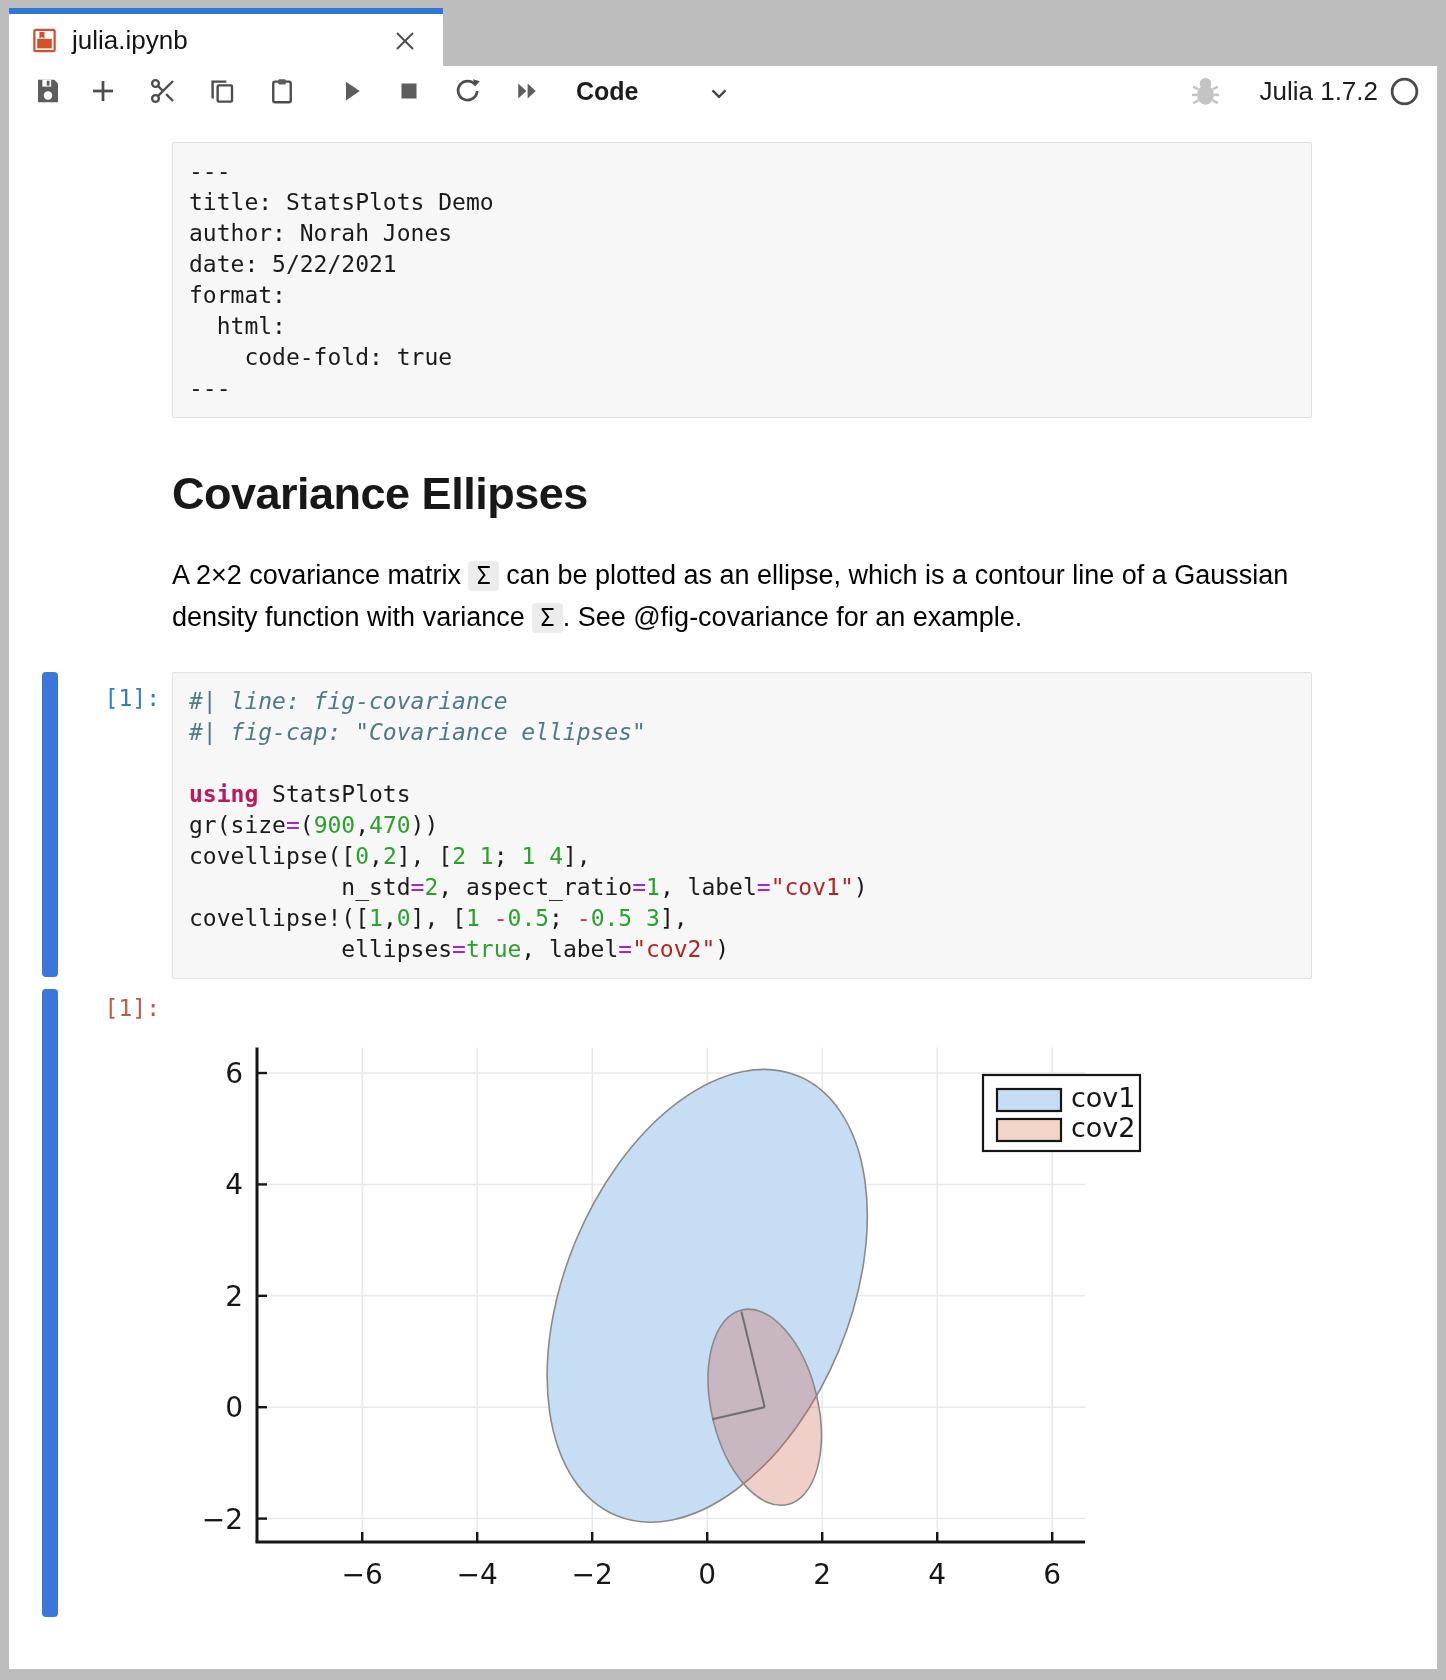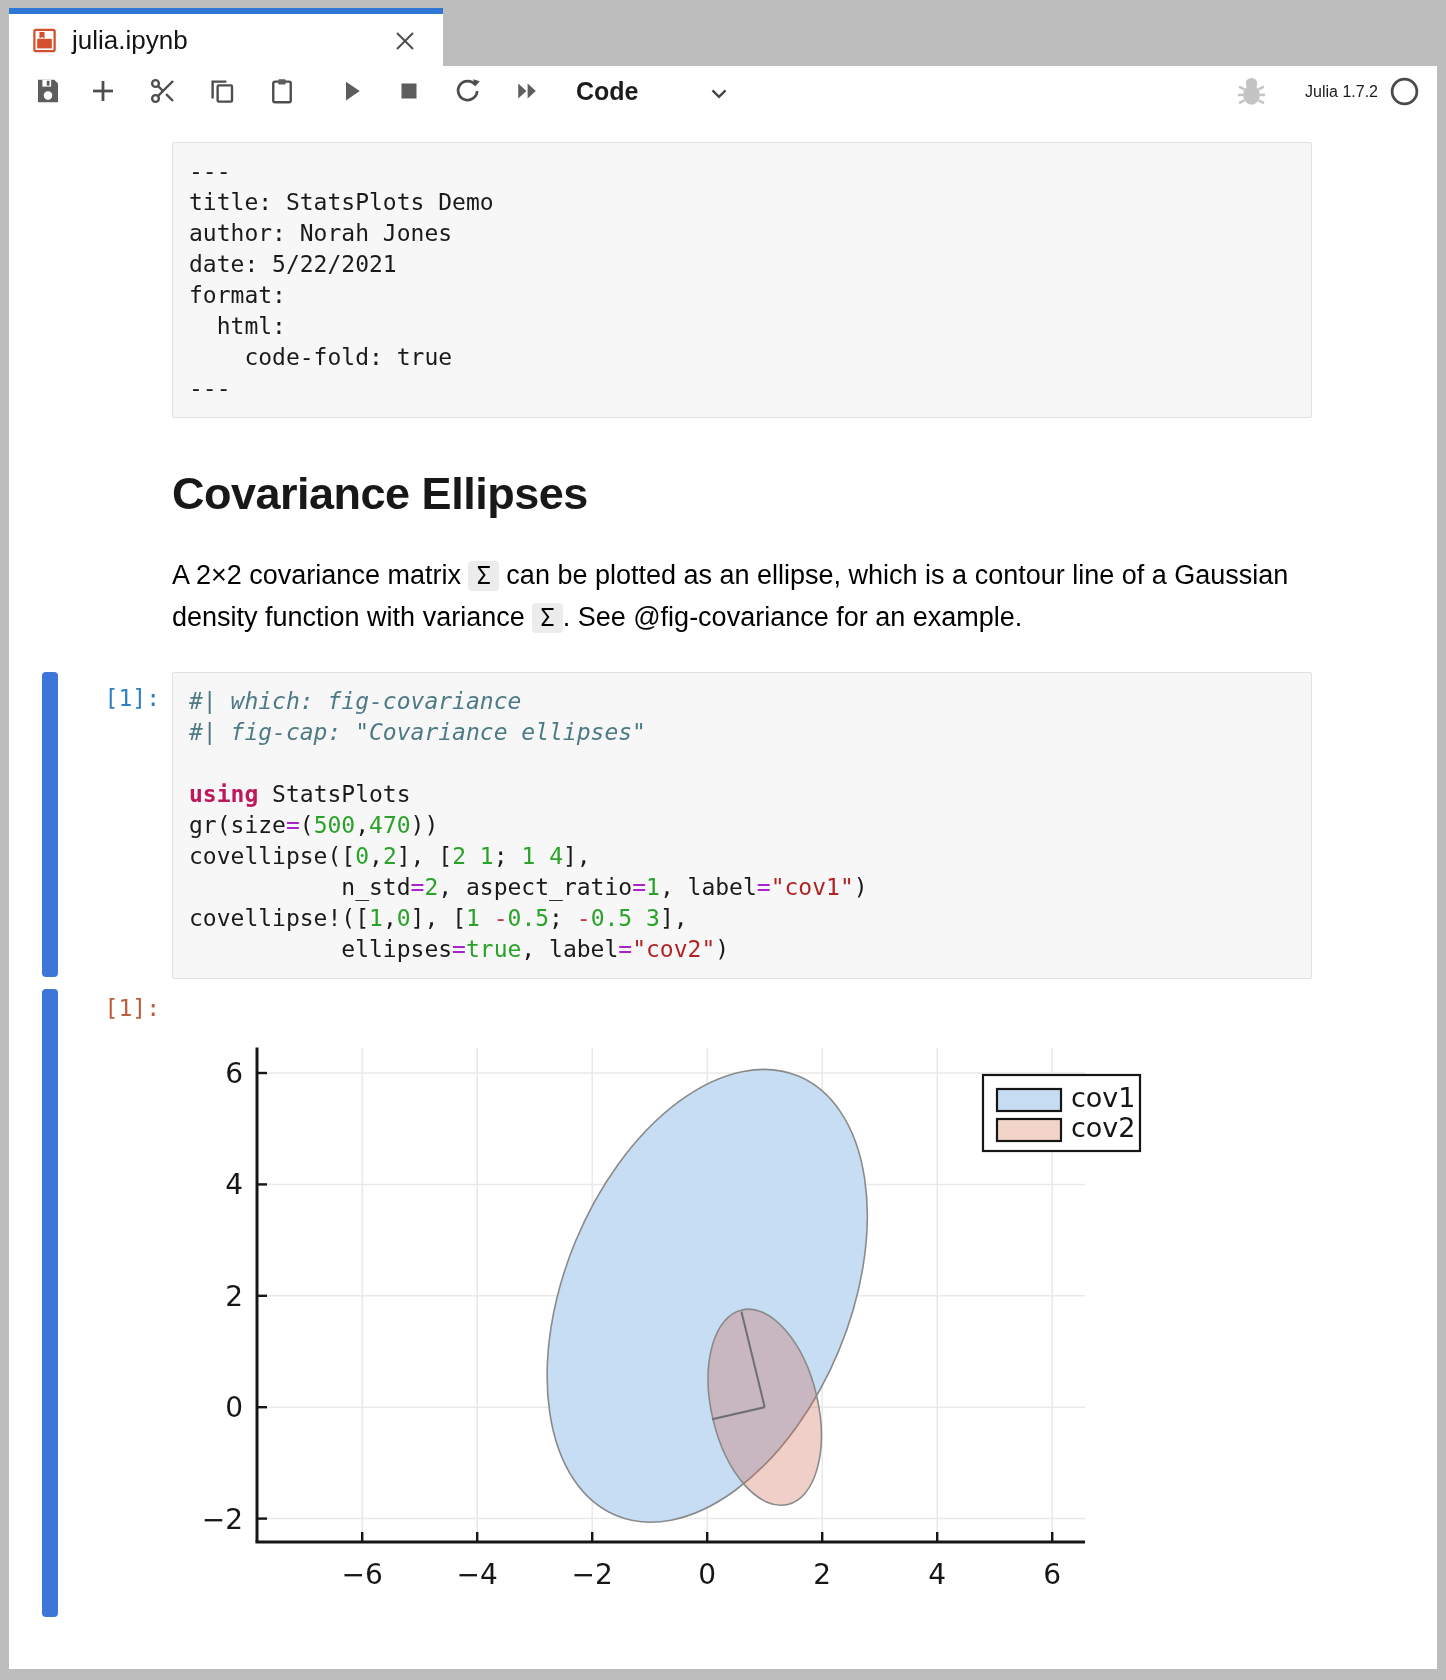--- a/index.html
+++ b/index.html
@@ -16,21 +16,21 @@
 
   
   .toolbar { position:relative; height:50px; background:#fff; }
   .tbicon { position:absolute; top:10px; width:30px; height:30px; cursor:pointer; }
   .tb-save{left:24px} .tb-plus{left:79px} .tb-cut{left:139px} .tb-copy{left:198px}
   .tb-paste{left:258px} .tb-run{left:327px} .tb-stop{left:385px} .tb-restart{left:443px} .tb-runall{left:503px}
   .celltype { position:absolute; left:567px; top:11px; font-size:25px; color:#1c1c1c; cursor:pointer;font-weight:bold; }
   .tb-chevron { left:697px; top:14px; width:26px; height:26px; }
   .tb-right { position:absolute; right:16px; top:9px; display:flex; align-items:center; }
   .tb-bug { width:33px; height:33px; margin-right:37px; cursor:pointer; }
-  .kernel-name { font-size:16px; color:#1c1c1c; cursor:pointer; }
+  .kernel-name { font-size:26px; color:#1c1c1c; cursor:pointer; }
   .kernel-circle { width:33px; height:33px; margin-left:10px; cursor:pointer; }
 
   
   .yaml-box { margin:26px 125px 0 163px; background:#f7f7f7; border:1px solid #e1e1e1; border-radius:2px;
               padding:13px 16px; font:23px/31px "DejaVu Sans Mono", monospace; color:#1a1a1a; white-space:pre; }
   h1.page-title { margin:50px 125px 0 163px; font:700 45px/1.15 "Liberation Sans", sans-serif; color:#181818; letter-spacing:-0.5px; }
   p.intro { margin:34px 125px 0 163px; width:1150px; font:27px/42px "Liberation Sans", sans-serif; color:#000000; }
   .inline-code { font:24px "DejaVu Sans Mono", monospace; background:#ececec; border-radius:4px; padding:1px 8px; }
 
   .cell { display:flex; margin-top:34px; position:relative; }
@@ -146,25 +146,25 @@
 
   <h1 class="page-title">Covariance Ellipses</h1>
 
   <p class="intro"><span>A 2×2 covariance matrix </span><span class="inline-code">Σ</span><span> can be plotted as an ellipse, which is a contour line of a Gaussian density function with variance </span><span class="inline-code">Σ</span><span>. See @fig-covariance for an example.</span></p>
 
   <div class="cell">
     <div class="gutter">
       <div class="sel-bar"></div>
       <div class="prompt">[1]:</div>
     </div>
-    <pre class="code-box"><span><span class="tk-cm">#| which: fig-covariance</span>
+    <pre class="code-box"><span><span class="tk-cm">#| line: fig-covariance</span>
 <span class="tk-cm">#| fig-cap: "Covariance ellipses"</span>
 
 <span class="tk-kw">using</span><span class="tk-tx"> StatsPlots</span>
-<span class="tk-tx">gr(size</span><span class="tk-op">=</span><span class="tk-tx">(</span><span class="tk-nm">500</span><span class="tk-tx">,</span><span class="tk-nm">470</span><span class="tk-tx">))</span>
+<span class="tk-tx">gr(size</span><span class="tk-op">=</span><span class="tk-tx">(</span><span class="tk-nm">900</span><span class="tk-tx">,</span><span class="tk-nm">470</span><span class="tk-tx">))</span>
 <span class="tk-tx">covellipse([</span><span class="tk-nm">0</span><span class="tk-tx">,</span><span class="tk-nm">2</span><span class="tk-tx">], [</span><span class="tk-nm">2</span><span class="tk-tx"> </span><span class="tk-nm">1</span><span class="tk-tx">; </span><span class="tk-nm">1</span><span class="tk-tx"> </span><span class="tk-nm">4</span><span class="tk-tx">],</span>
 <span class="tk-tx">           n_std</span><span class="tk-op">=</span><span class="tk-nm">2</span><span class="tk-tx">, aspect_ratio</span><span class="tk-op">=</span><span class="tk-nm">1</span><span class="tk-tx">, label</span><span class="tk-op">=</span><span class="tk-st">"cov1"</span><span class="tk-tx">)</span>
 <span class="tk-tx">covellipse!([</span><span class="tk-nm">1</span><span class="tk-tx">,</span><span class="tk-nm">0</span><span class="tk-tx">], [</span><span class="tk-nm">1</span><span class="tk-tx"> </span><span class="tk-mi">-</span><span class="tk-nm">0.5</span><span class="tk-tx">; </span><span class="tk-mi">-</span><span class="tk-nm">0.5</span><span class="tk-tx"> </span><span class="tk-nm">3</span><span class="tk-tx">],</span>
 <span class="tk-tx">           ellipses</span><span class="tk-op">=</span><span class="tk-nm">true</span><span class="tk-tx">, label</span><span class="tk-op">=</span><span class="tk-st">"cov2"</span><span class="tk-tx">)</span></span></pre>
   </div>
 
   <div class="cell out">
     <div class="gutter">
       <div class="sel-bar"></div>
       <div class="prompt">[1]:</div>

